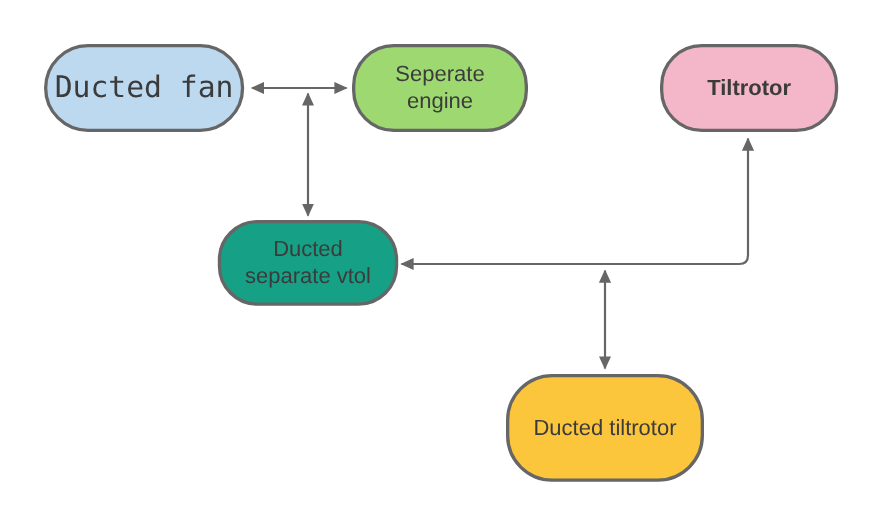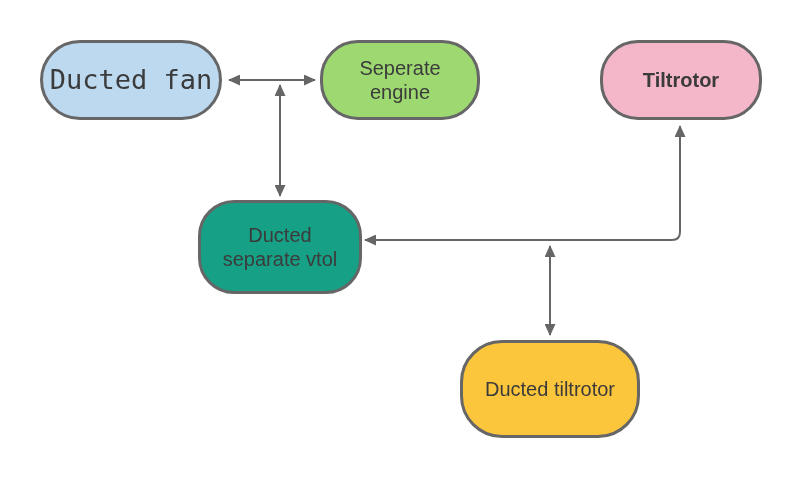--- a/index.html
+++ b/index.html
@@ -50,21 +50,21 @@
   .node-seperate-engine {
     left: 320px; top: 40px; width: 160px; height: 80px;
     border-radius: 38px;
   }
   .node-tiltrotor {
     left: 600px; top: 40px; width: 162px; height: 80px;
     border-radius: 38px;
     font-weight: bold;
   }
   .node-ducted-separate-vtol {
-    left: 198px; top: 200px; width: 164px; height: 94px;
+    left: 198px; top: 200px; width: 164px; height: 78px;
     border-radius: 36px;
   }
   .node-ducted-tiltrotor {
     left: 460px; top: 340px; width: 180px; height: 98px;
     border-radius: 42px;
   }
 </style>
 </head>
 <body>
 

